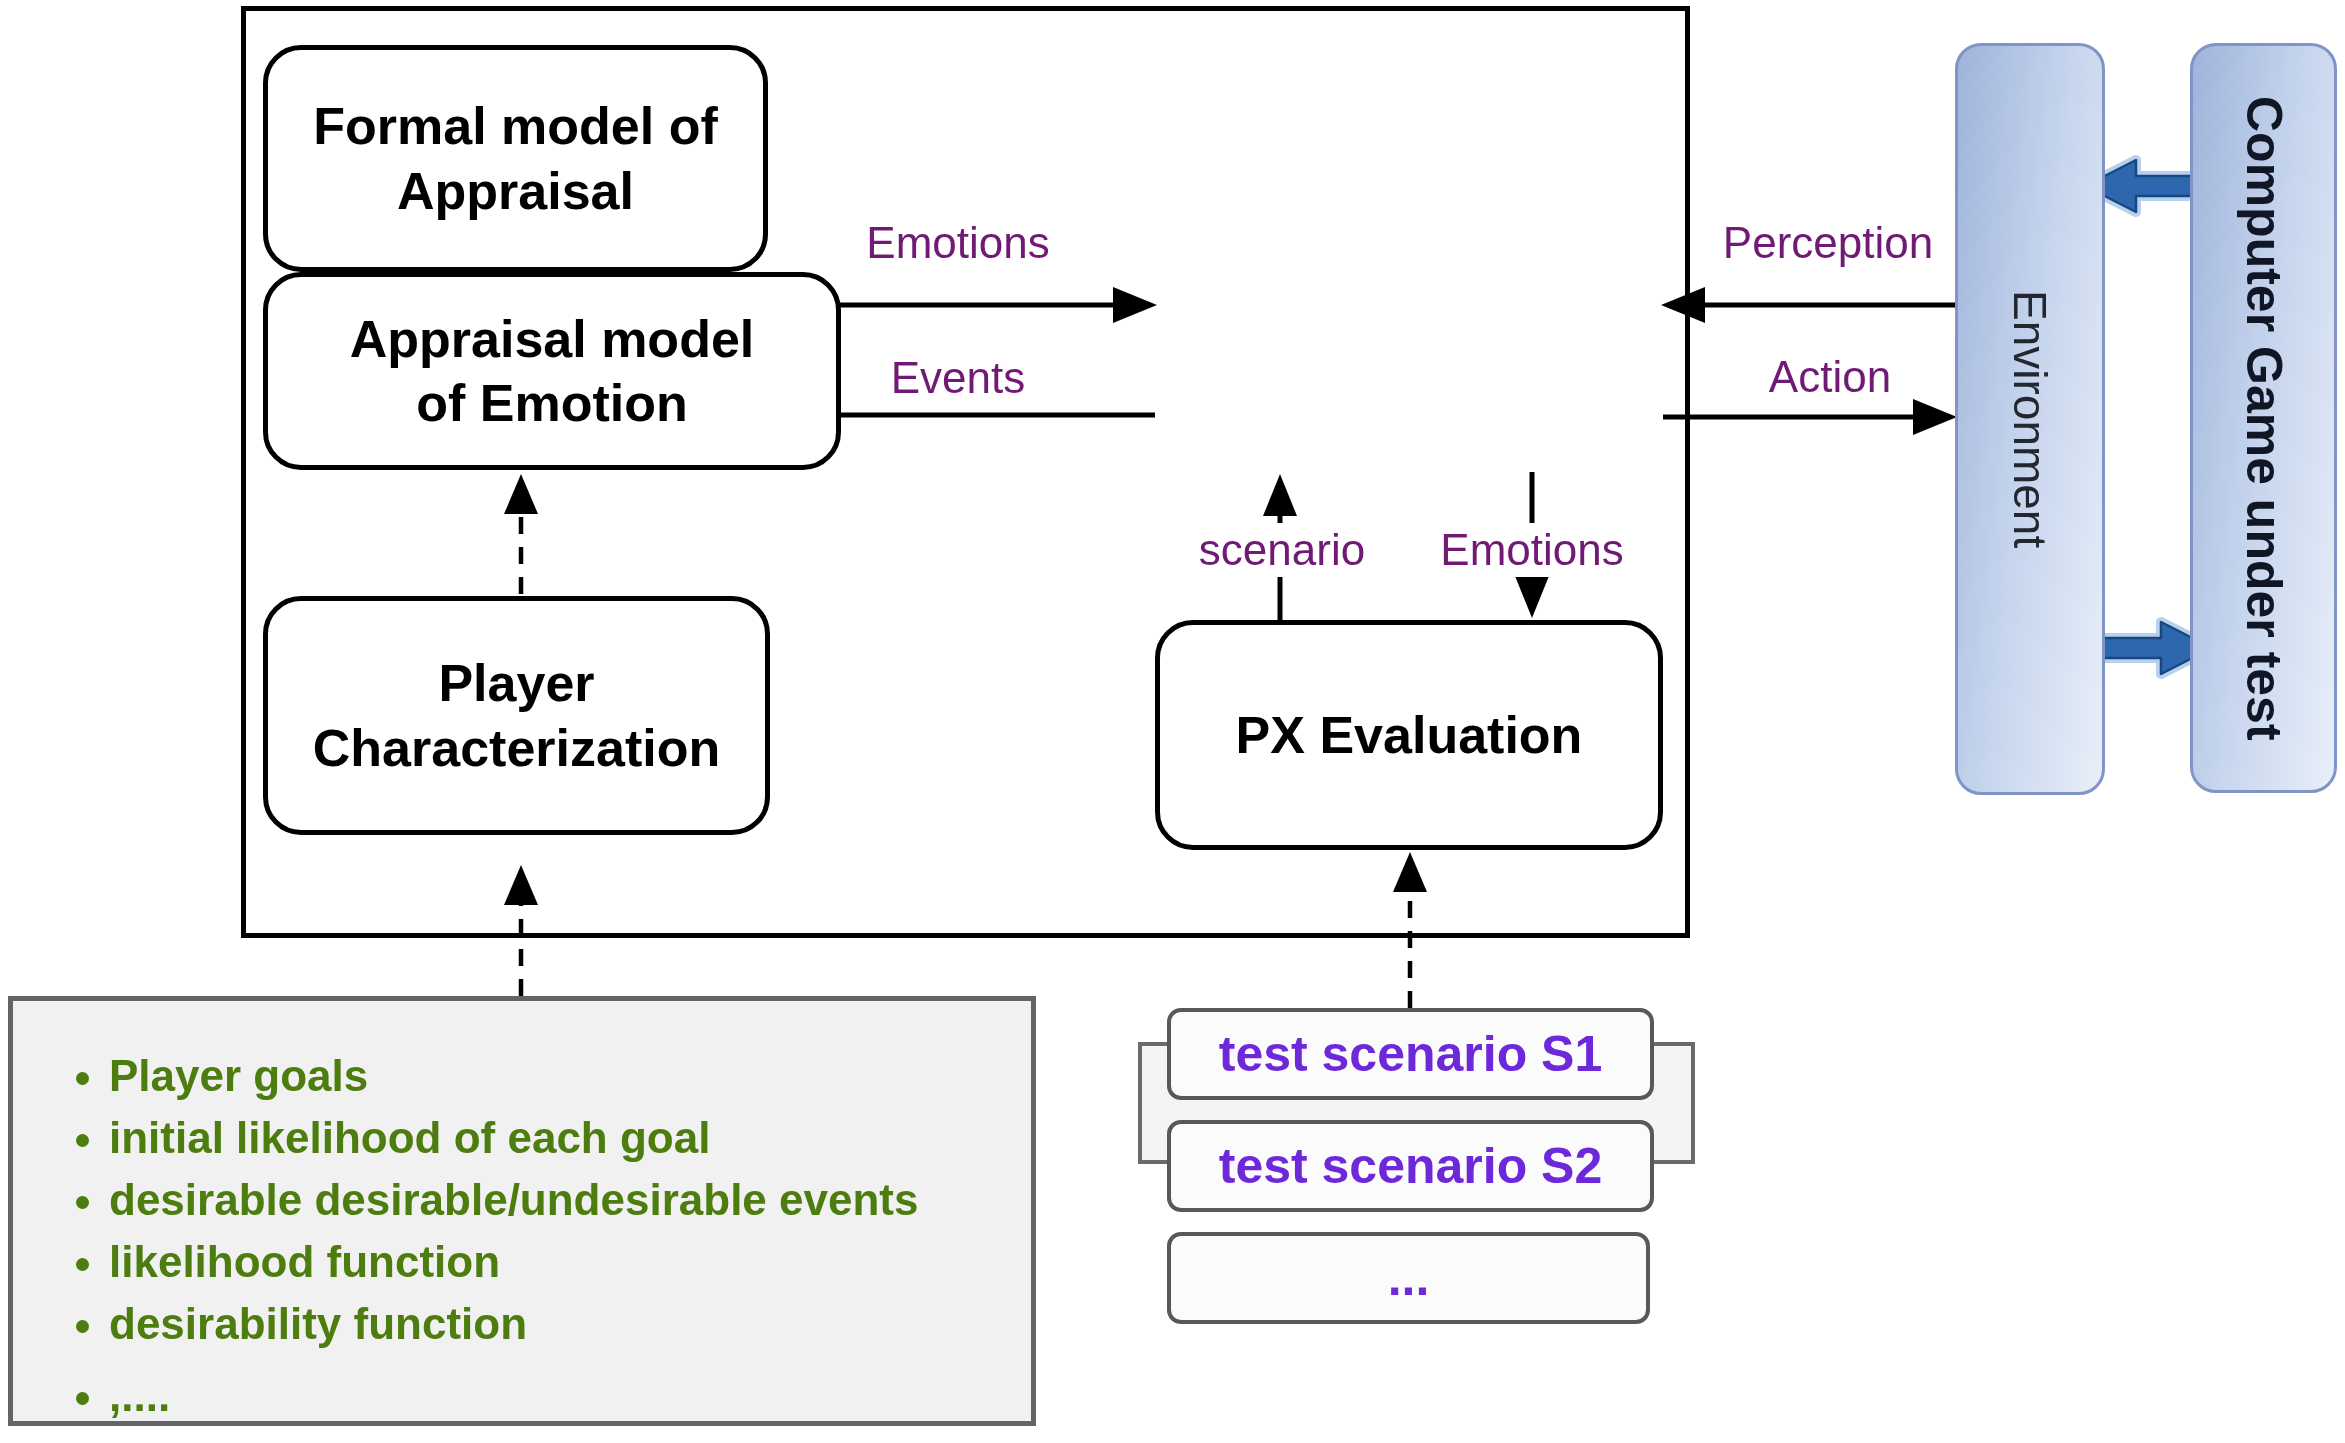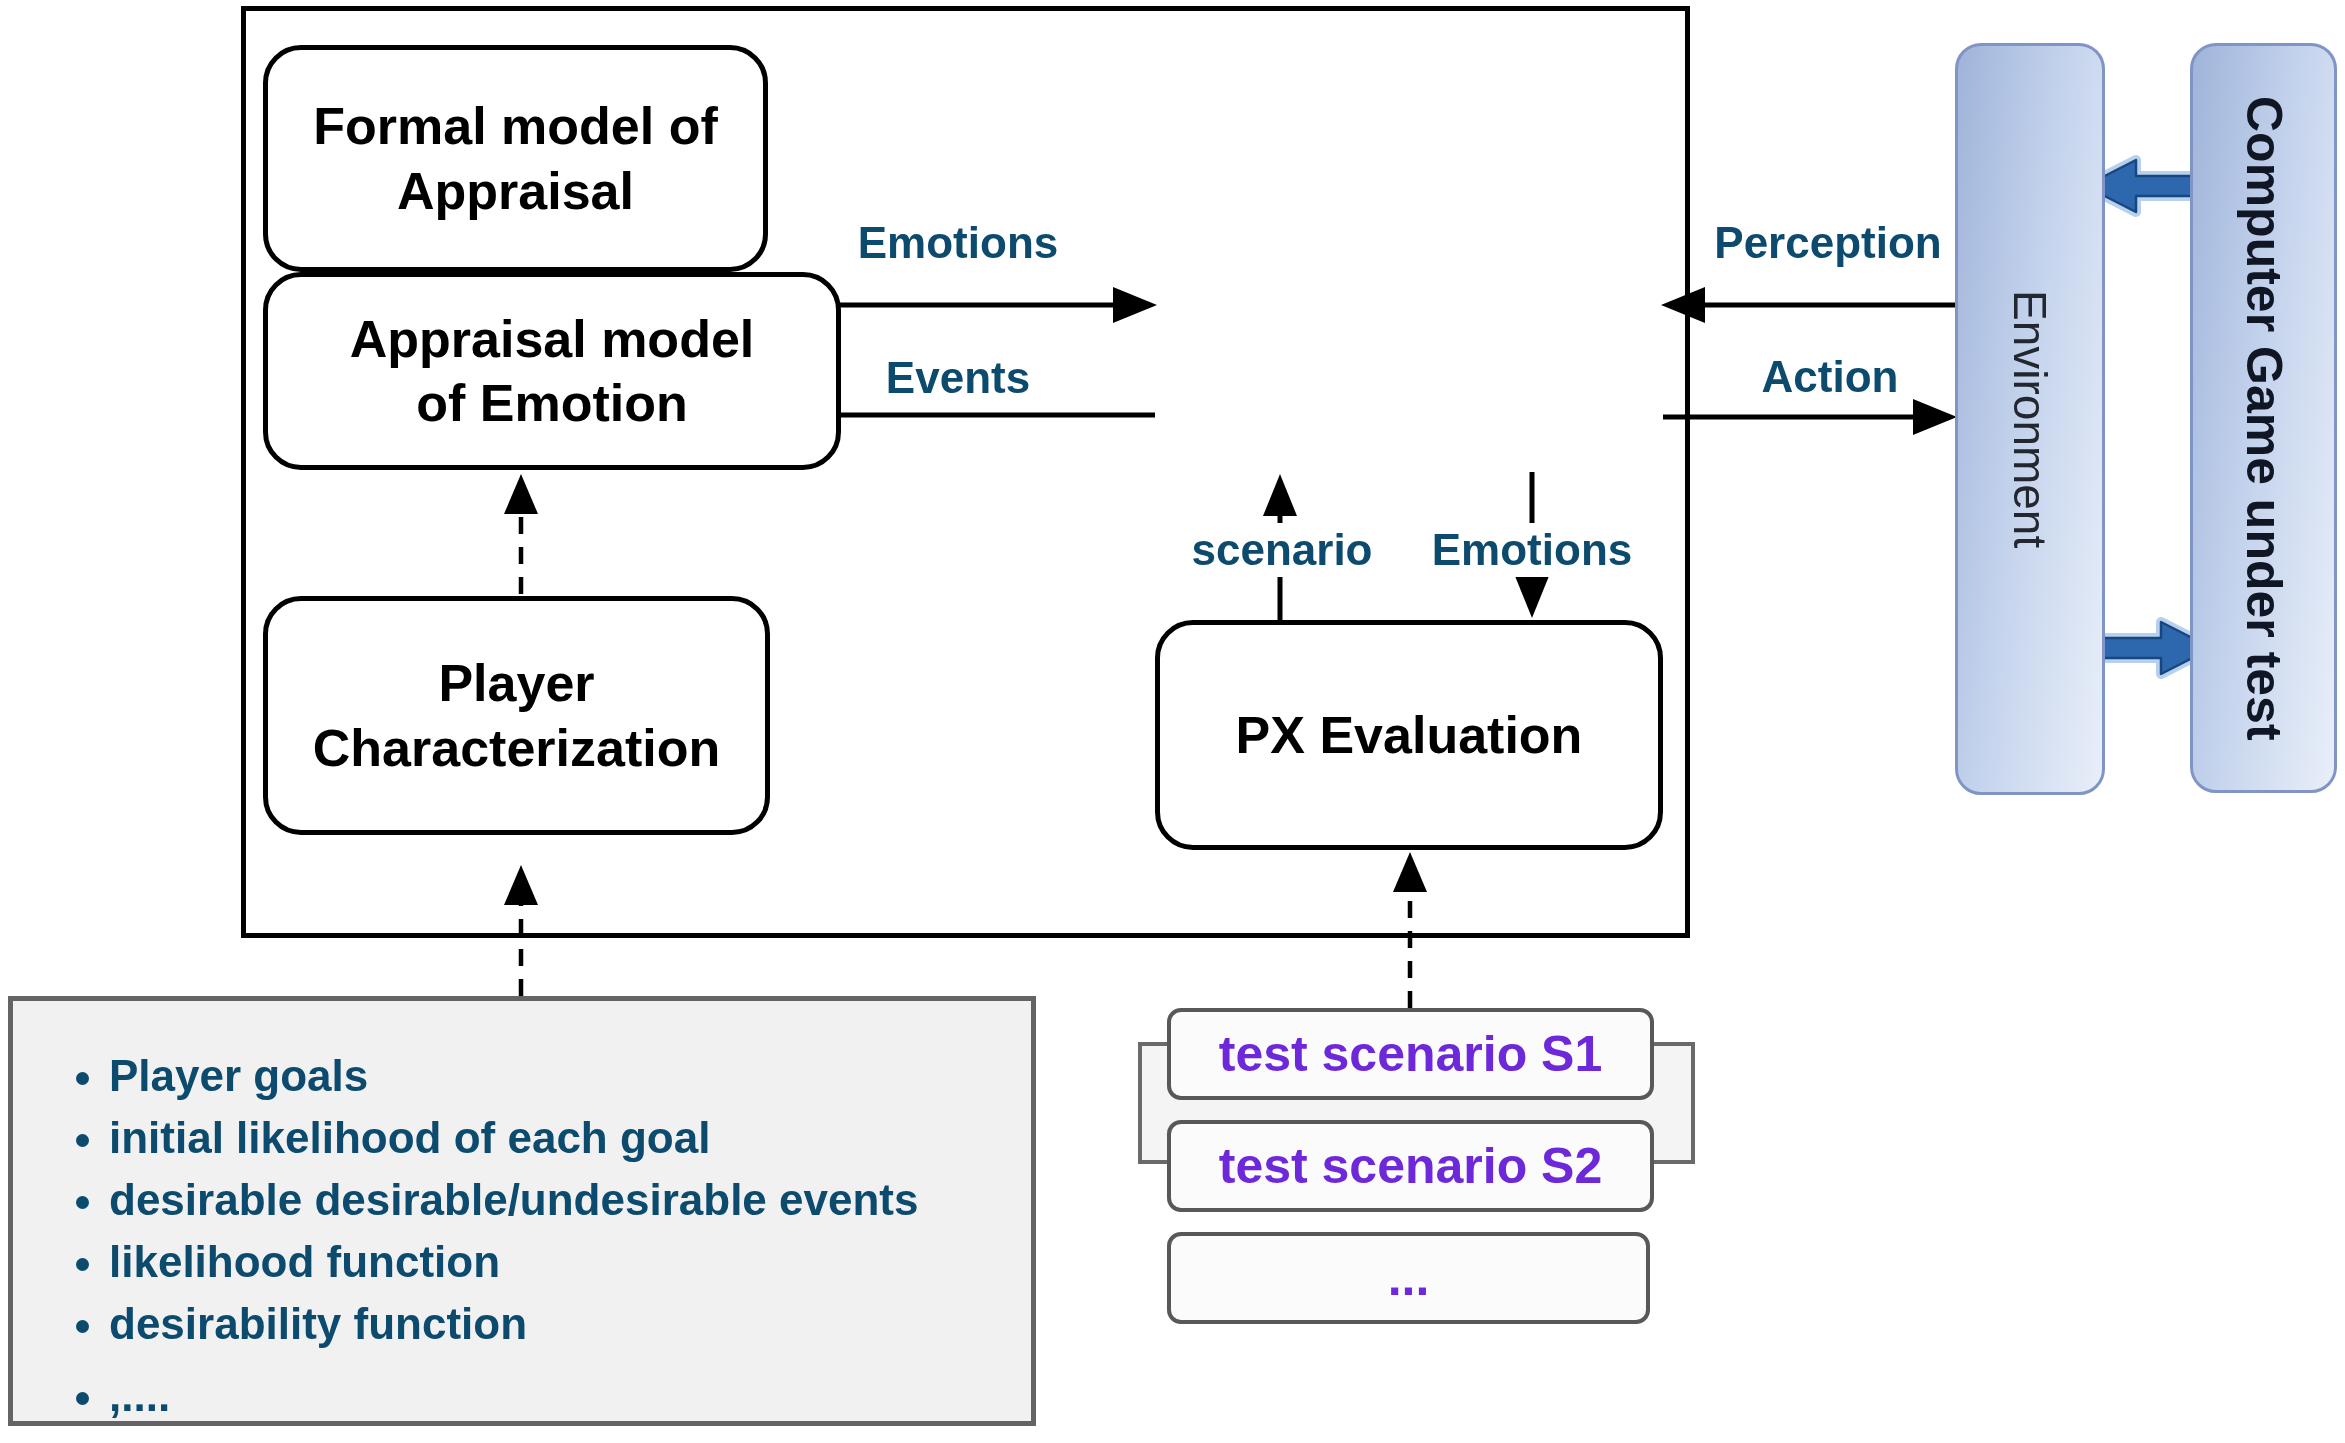--- a/index.html
+++ b/index.html
@@ -18,21 +18,21 @@
   }
   
   #outer-frame{
     position:absolute;left:241px;top:6px;width:1449px;height:932px;
     border:5px solid #000;box-sizing:border-box;background:transparent;
   }
   
   #connectors{position:absolute;left:0;top:0;width:2345px;height:1443px;}
   
   .edge-label{
-    position:absolute;transform:translate(-50%,-50%);font-weight:bold;color:#0c4a6e;
+    position:absolute;transform:translate(-50%,-50%);font-weight:normal;color:#701a75;
     font-size:44px;white-space:nowrap;
   }
   .edge-label.bg{background:#ffffff;padding:2px 10px;}
   
   .vbar{
     position:absolute;border-radius:26px;border:3px solid #8094c5;box-sizing:border-box;
     background:linear-gradient(97deg,#9fb4da 0%,#c3d2ec 45%,#e9eff9 100%);
     display:flex;align-items:center;justify-content:center;
   }
   .vbar-label{
@@ -42,21 +42,21 @@
   #computer-game-label{font-size:50px;font-weight:bold;color:#101624;}
   
   #player-inputs-box{
     position:absolute;left:8px;top:996px;width:1028px;height:430px;box-sizing:border-box;
     background:#f1f1f1;border:5px solid #646464;
   }
   #player-inputs-list{
     margin:0;padding:44px 10px 0 96px;list-style:disc outside;
   }
   #player-inputs-list li{
-    font-size:44px;font-weight:bold;color:#0c4a6e;line-height:62px;
+    font-size:44px;font-weight:bold;color:#4d7c0f;line-height:62px;
   }
   #player-inputs-list li.spaced{margin-top:10px;}
   
   #scenario-back-rect{
     position:absolute;left:1138px;top:1042px;width:557px;height:122px;box-sizing:border-box;
     background:#f4f4f4;border:4px solid #6a6a6a;
   }
   .scenario-card{
     position:absolute;left:1167px;width:487px;height:92px;box-sizing:border-box;
     background:#fbfbfb;border:4px solid #585858;border-radius:14px;

